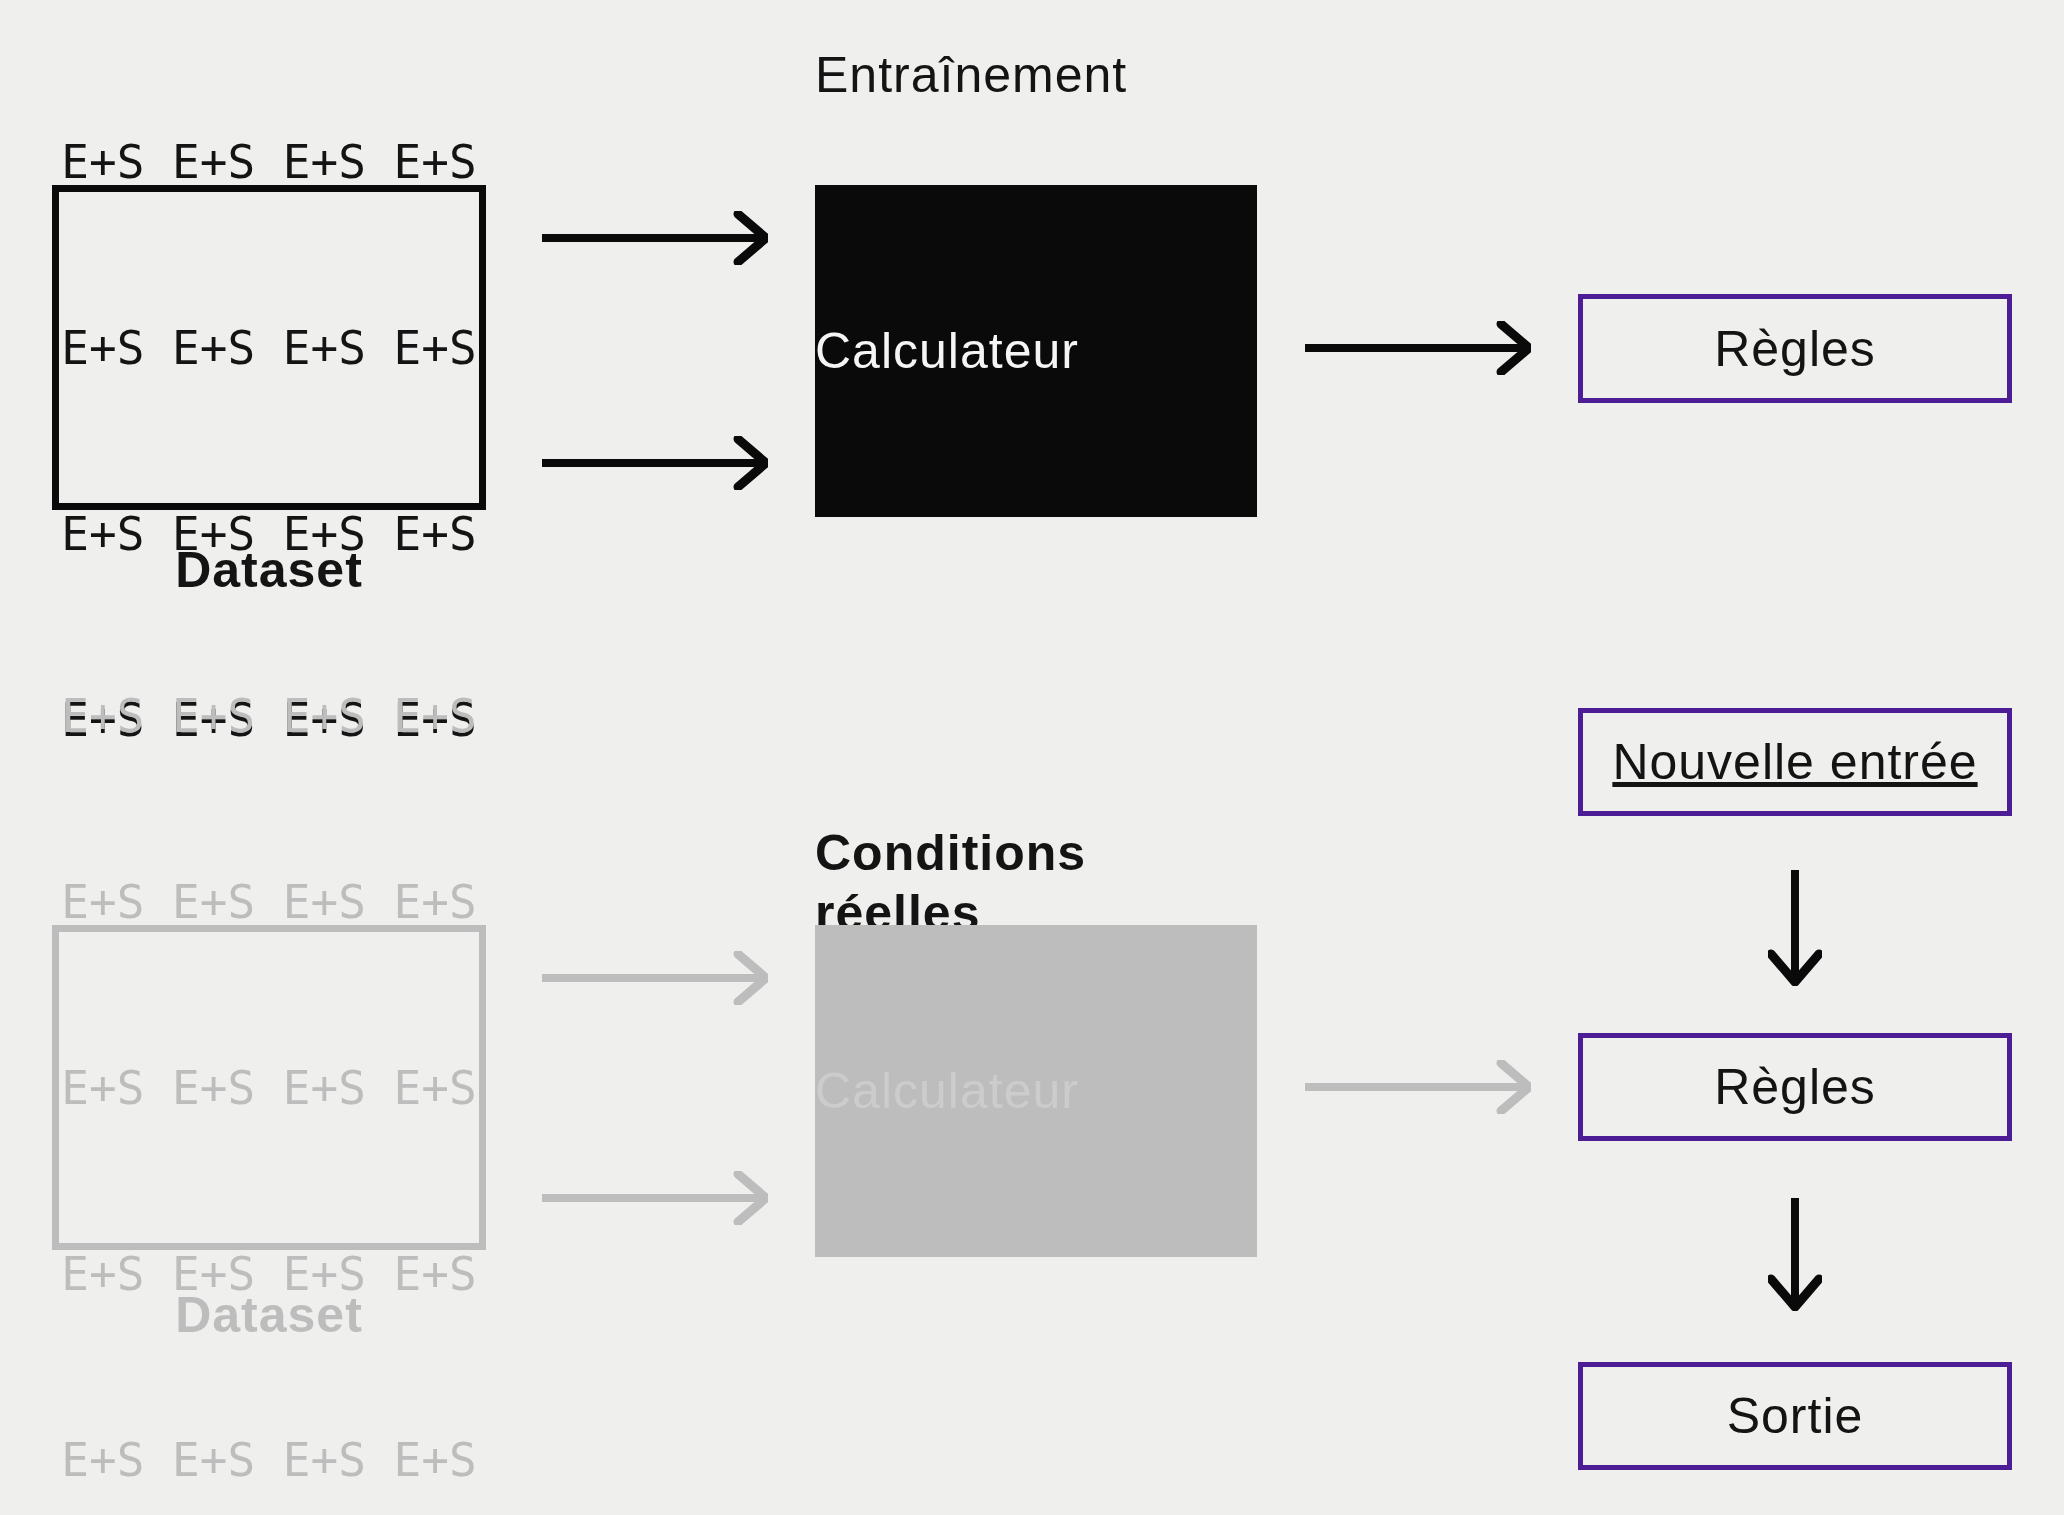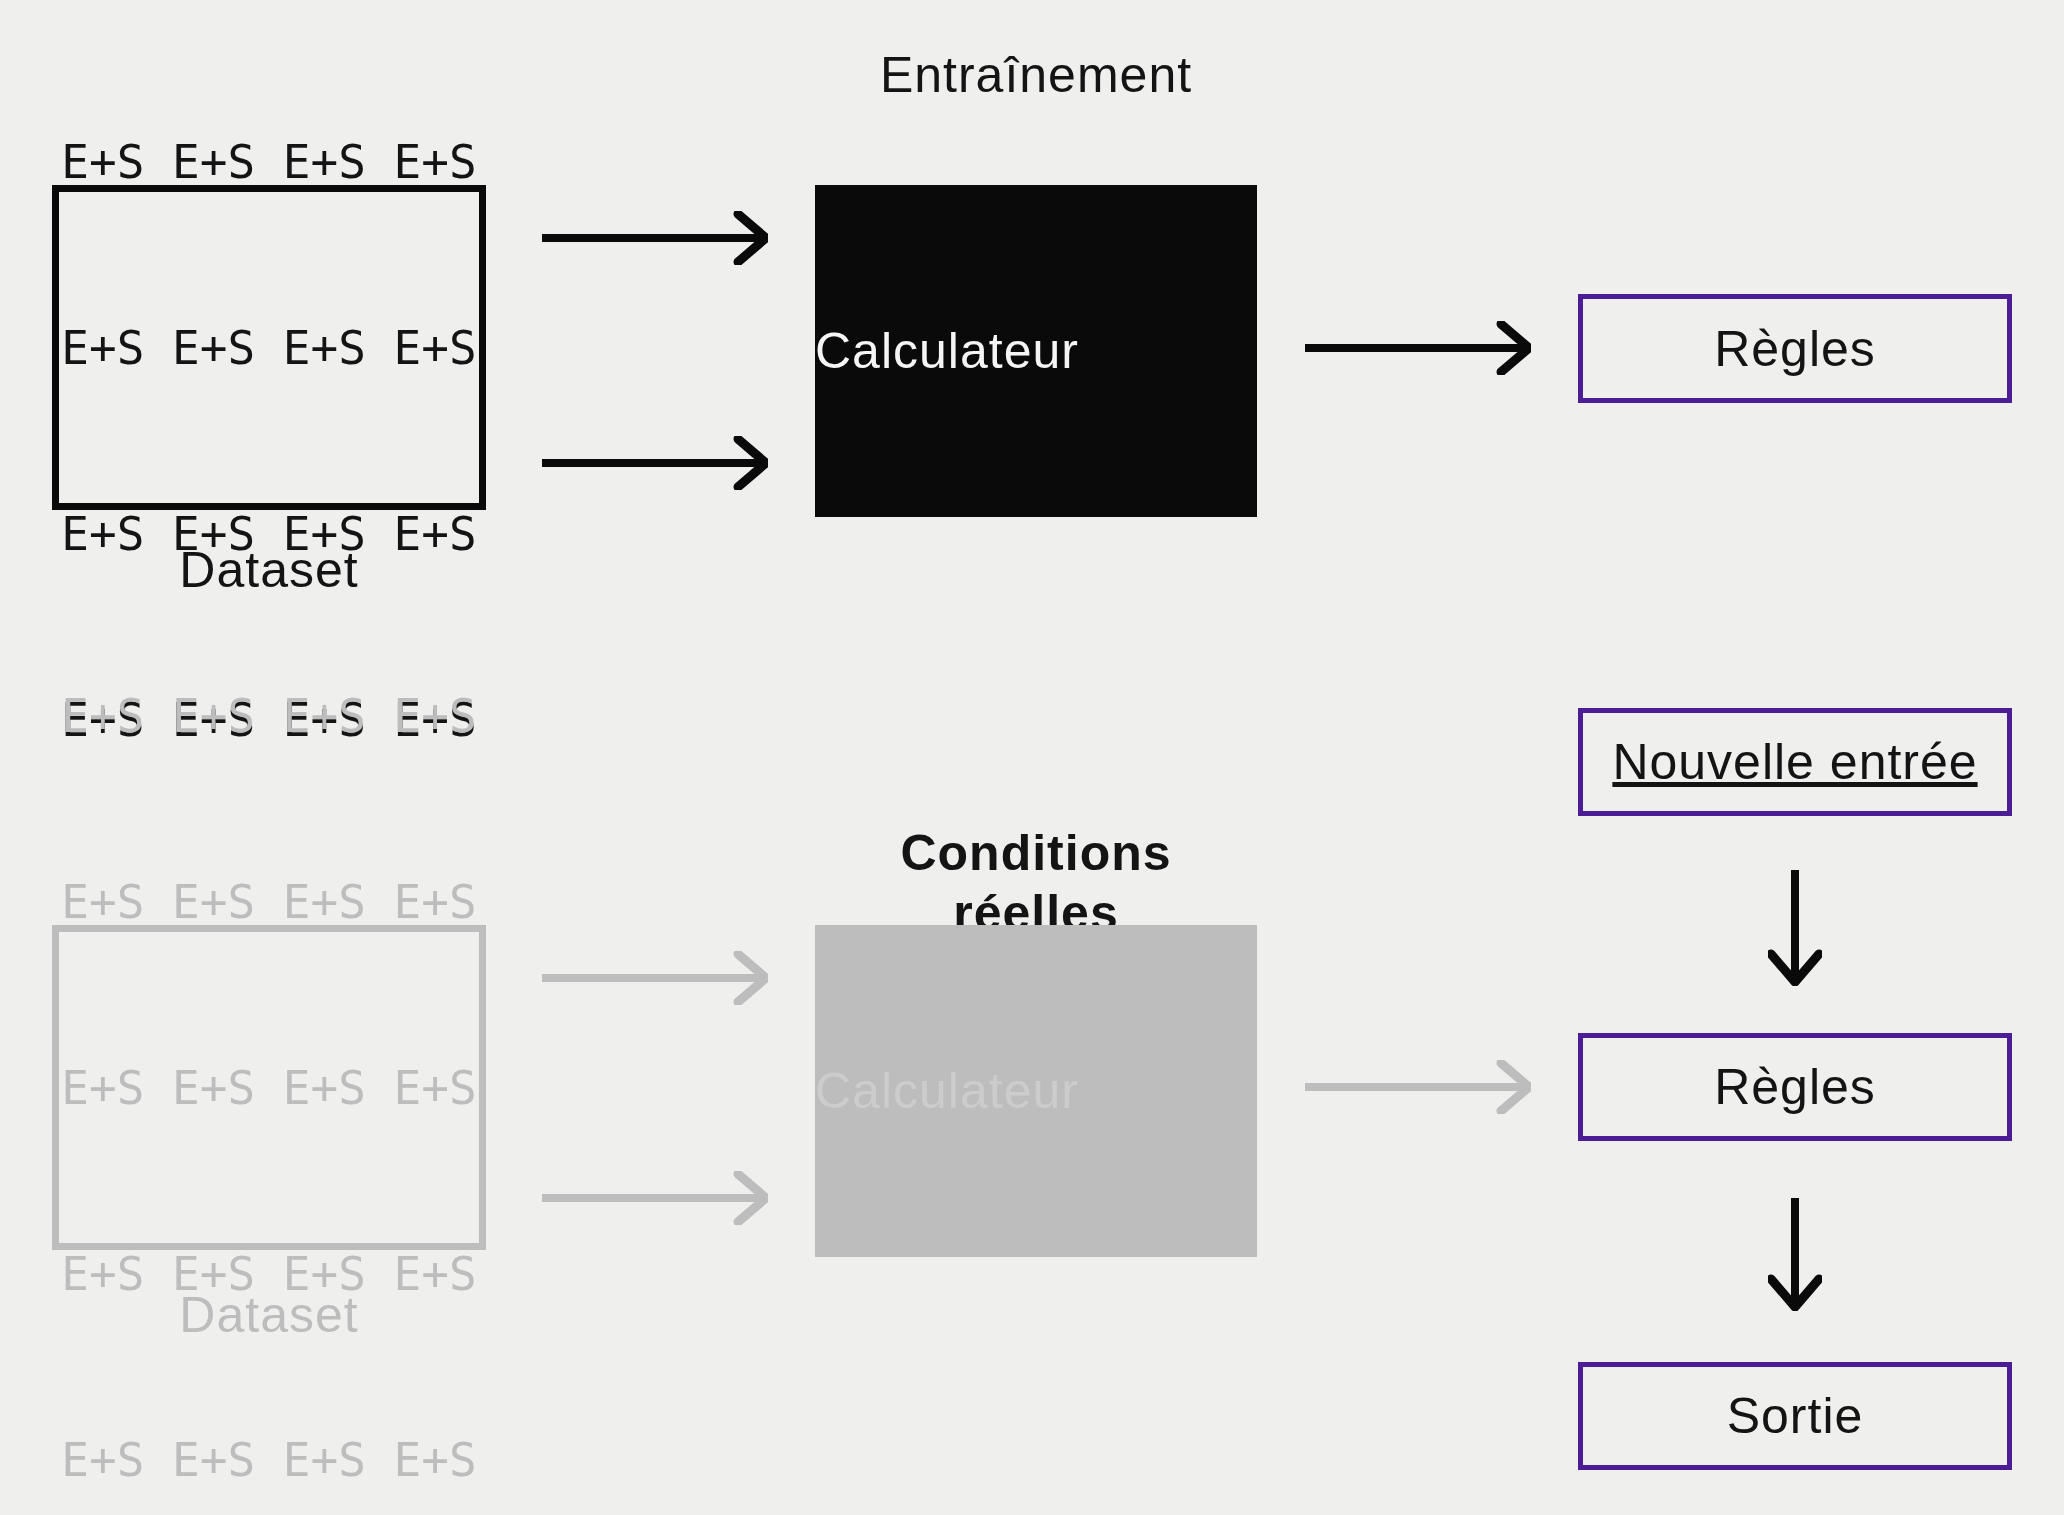--- a/index.html
+++ b/index.html
@@ -1,36 +1,36 @@
 <!DOCTYPE html>
 <html><head>
 <meta charset="utf-8">
 <style>
   html,body{margin:0;padding:0;background:#efefee;}
   .canvas{
     position:relative;width:2064px;height:1515px;background:#efefee;
     font-family:"Liberation Sans",sans-serif;overflow:hidden;
   }
   .title{
-    position:absolute;width:442px;text-align:center;
+    position:absolute;width:442px;
     font-size:50px;line-height:60px;color:#141414;letter-spacing:1px;
   }
   .dataset-box{
     position:absolute;left:52px;width:434px;height:325px;
     border:7px solid #0a0a0a;box-sizing:border-box;
     display:flex;align-items:center;justify-content:center;
   }
   .es-grid{
     font-family:"DejaVu Sans Mono","Liberation Mono",monospace;
     font-size:46px;line-height:62px;color:#141414;
     white-space:pre;text-align:center;
   }
   .box-label{
     position:absolute;left:52px;width:434px;text-align:center;
-    font-size:50px;line-height:60px;color:#141414;letter-spacing:1px;
+    font-size:50px;line-height:60px;color:#141414;letter-spacing:1px;font-weight:bold;
   }
   .calc-box{
     position:absolute;left:815px;width:442px;height:332px;background:#0a0a0a;
     color:#f5f5f5;display:flex;align-items:center;justify-content:flex-start;
     font-size:50px;letter-spacing:1px;
   }
   .outline-box{
     position:absolute;left:1578px;width:434px;height:108px;
     border:5px solid #4c1d95;box-sizing:border-box;background:#efefee;
     display:flex;align-items:center;justify-content:center;

